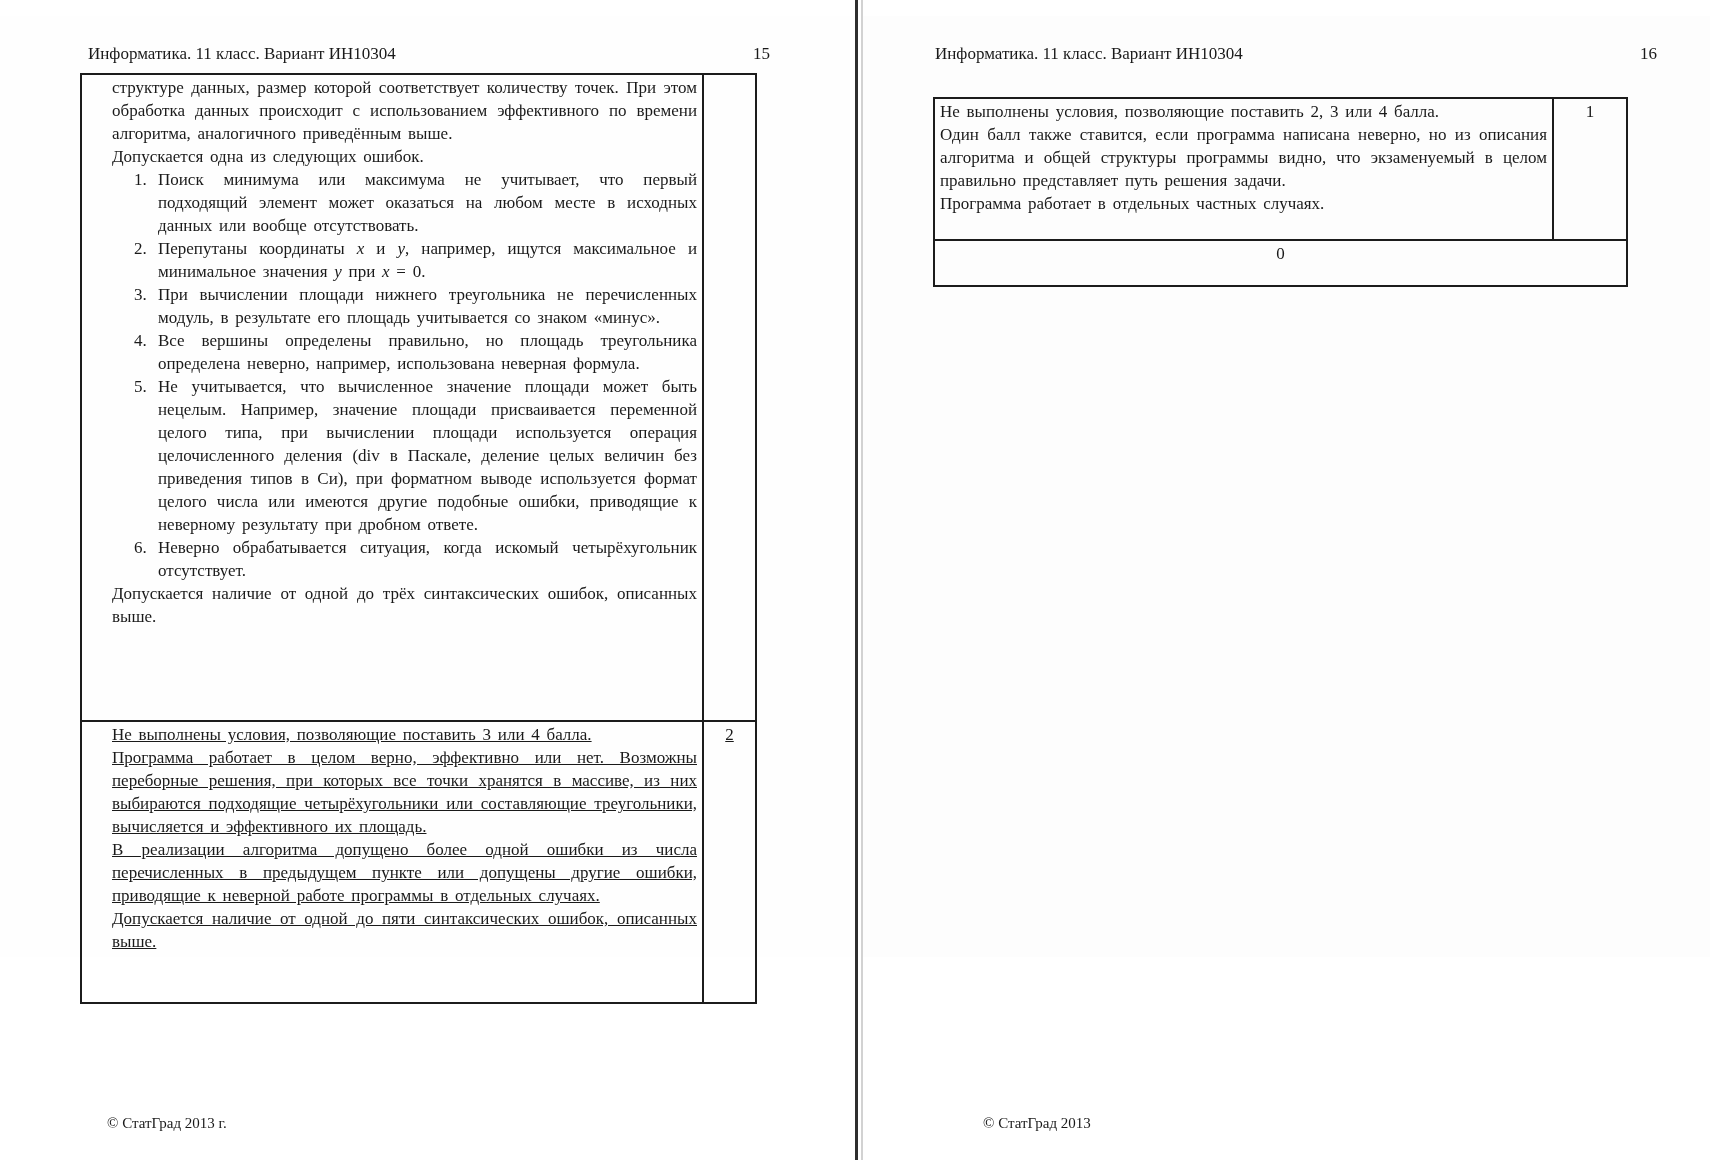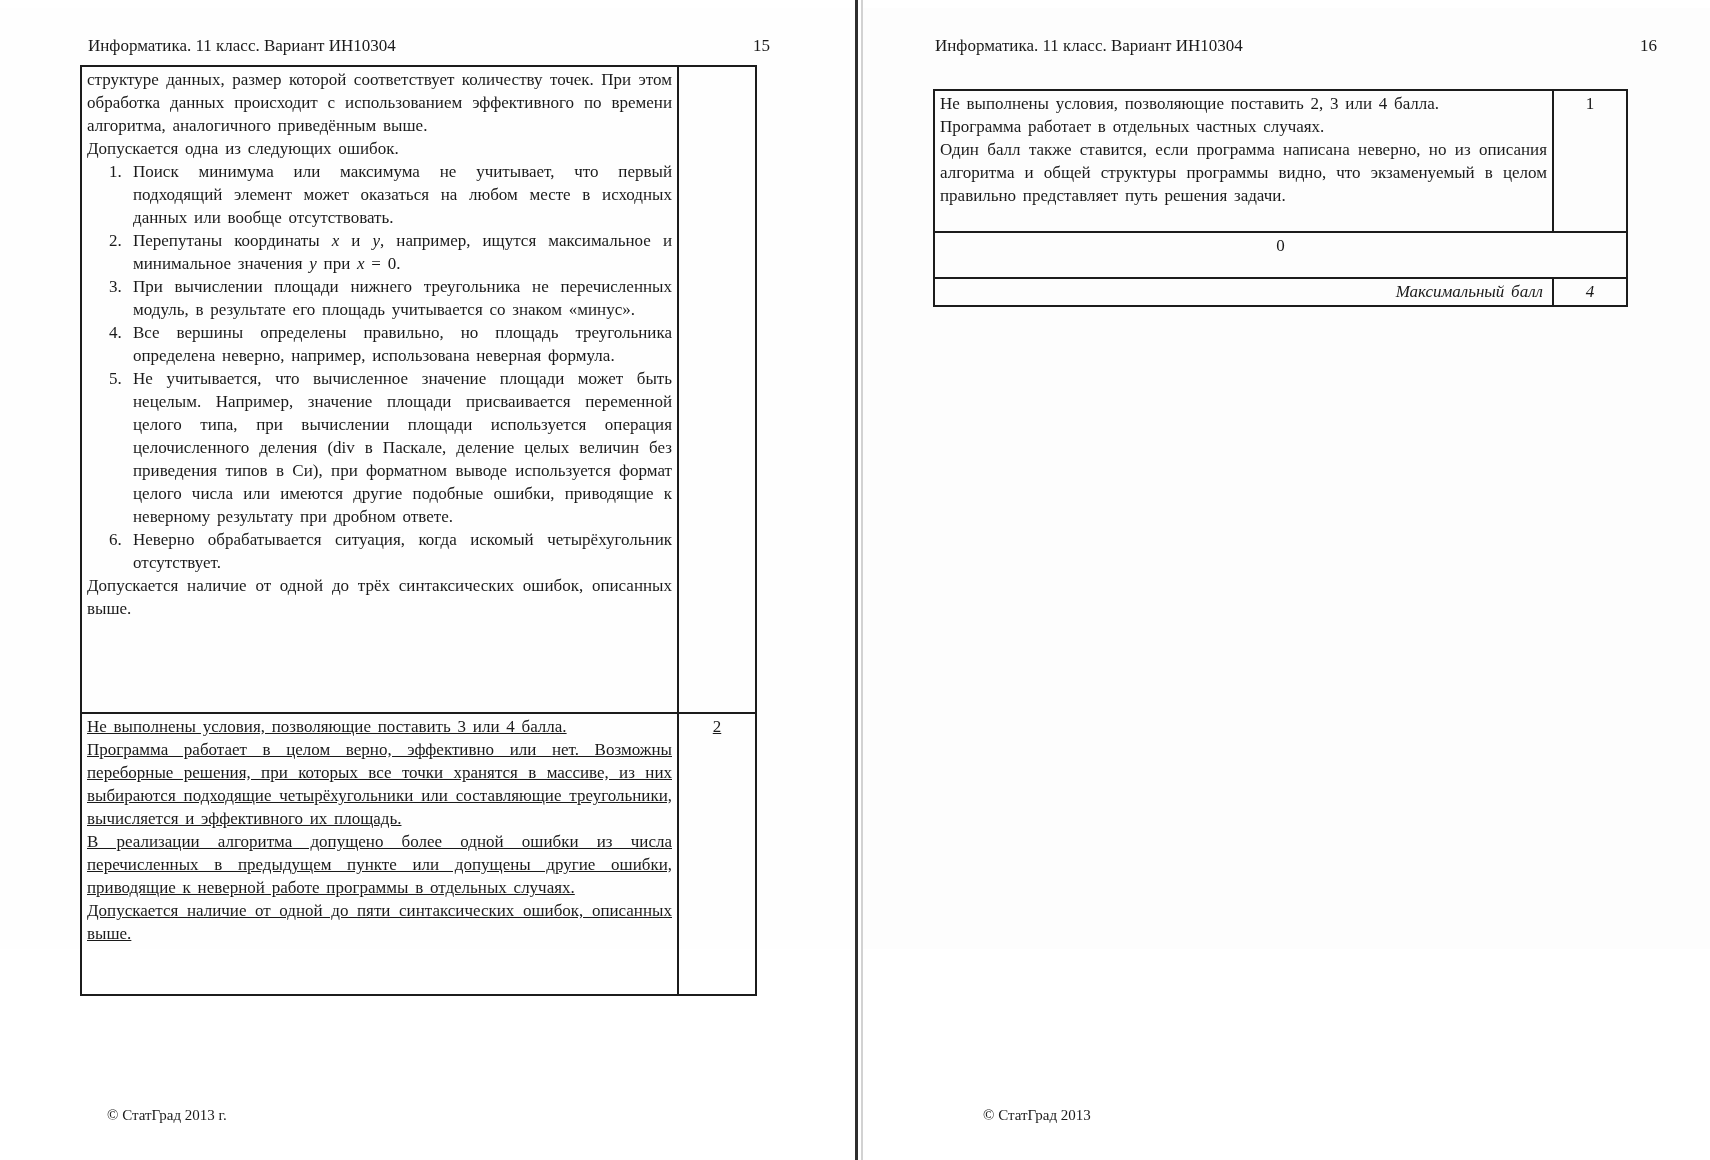--- a/index.html
+++ b/index.html
@@ -1,40 +1,40 @@
 <!DOCTYPE html>
 <html><head>
 <meta charset="utf-8">
 <style>
   html,body{margin:0;padding:0;}
   body{
     width:1710px;height:1160px;position:relative;overflow:hidden;
     background:#ffffff;color:#1a1a1a;
     font-family:"Liberation Serif","DejaVu Serif",serif;
   }
-  .page{position:absolute;top:8px;height:941px;}
+  .page{position:absolute;top:16px;height:941px;}
   #page-left{left:0;width:855px;background:#fefefe;}
   #page-right{left:863px;width:847px;background:#fdfdfd;}
   .divider-dark{position:absolute;left:855px;top:0;width:3px;height:1160px;background:#2f2f2f;}
   .divider-light{position:absolute;left:861px;top:0;width:2px;height:1160px;background:#d2d2d2;}
 
   .hdr{position:absolute;display:flex;justify-content:space-between;
        font-size:17px;line-height:20px;white-space:nowrap;}
   #page-left .hdr{left:88px;top:28px;width:682px;}
   #page-right .hdr{left:72px;top:28px;width:722px;}
 
   .tbl{position:absolute;border:2px solid #1c1c1c;background:transparent;}
   #tbl-left{left:80px;top:57px;width:673px;}
   #tbl-right{left:70px;top:81px;width:691px;font-family:Liberation Serif, serif;}
   .row{display:flex;border-bottom:2px solid #1c1c1c;}
   .row:last-child{border-bottom:none;}
   .cell-text{box-sizing:border-box;border-right:2px solid #1c1c1c;
              padding:1px 5px 0 5px;font-size:17px;line-height:23px;
              text-align:justify;word-spacing:2.5px;overflow:visible;}
-  #tbl-left .cell-text{width:597px;}
+  #tbl-left .cell-text{width:597px;margin-left:25px;}
   #tbl-right .cell-text{width:619px;}
   .cell-score{flex:1;text-align:center;font-size:17px;line-height:23px;padding-top:1px;}
   .r-tall1{height:645px;}
   .r-tall2{height:280px;text-decoration:underline;}
   .r-r1{height:140px;}
   .r-r2{height:44px;}
   .r-r3{height:26px;}
   .cell-text.max{text-align:right;font-style:italic;padding-right:9px;line-height:24px;}
   .cell-score.max{font-style:italic;}
 
@@ -91,28 +91,24 @@
 <div class="page" id="page-right">
   <div class="hdr">
     <span>Информатика. 11 класс. Вариант ИН10304</span>
     <span>16</span>
   </div>
 
   <div class="tbl" id="tbl-right">
     <div class="row r-r1">
       <div class="cell-text">
           <div class="para"><span>Не выполнены условия, позволяющие поставить 2, 3 или 4 балла.</span></div>
+          <div class="para"><span>Один балл также ставится, если программа написана неверно, но из описания алгоритма и общей структуры программы видно, что экзаменуемый в целом правильно представляет путь решения задачи.</span></div>
           <div class="para"><span>Программа работает в отдельных частных случаях.</span></div>
-          <div class="para"><span>Один балл также ставится, если программа написана неверно, но из описания алгоритма и общей структуры программы видно, что экзаменуемый в целом правильно представляет путь решения задачи.</span></div>
         </div>
       <div class="cell-score">1</div>
     </div>
     <div class="row r-r2">
       <div class="cell-score">0</div>
-    </div>
-    <div class="row r-r3">
-      <div class="cell-text max">Максимальный балл</div>
-      <div class="cell-score max">4</div>
     </div>
   </div>
 
   <div class="footer">© СтатГрад 2013</div>
 </div>
 
 </body></html>

